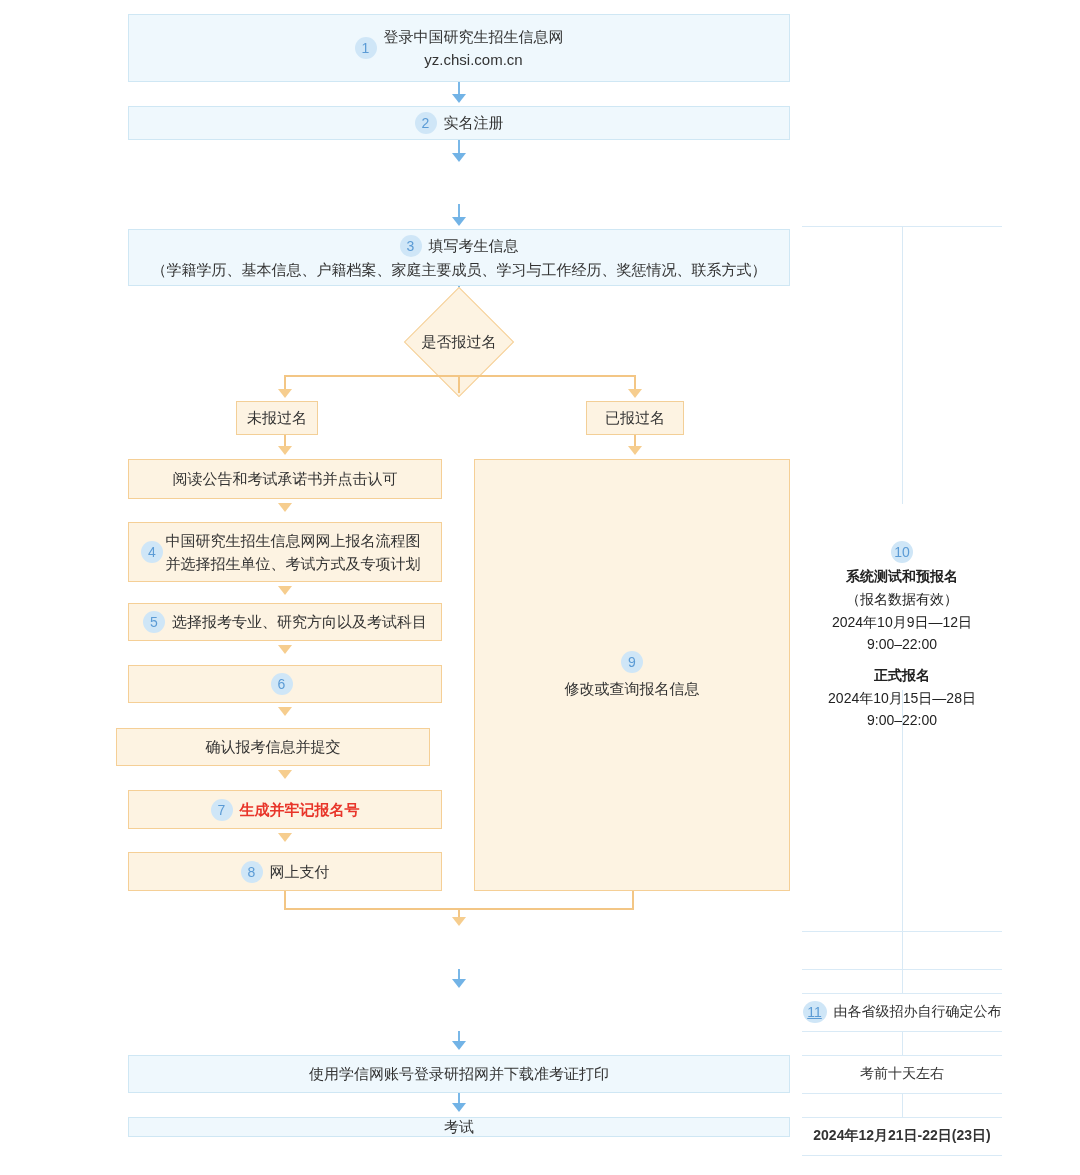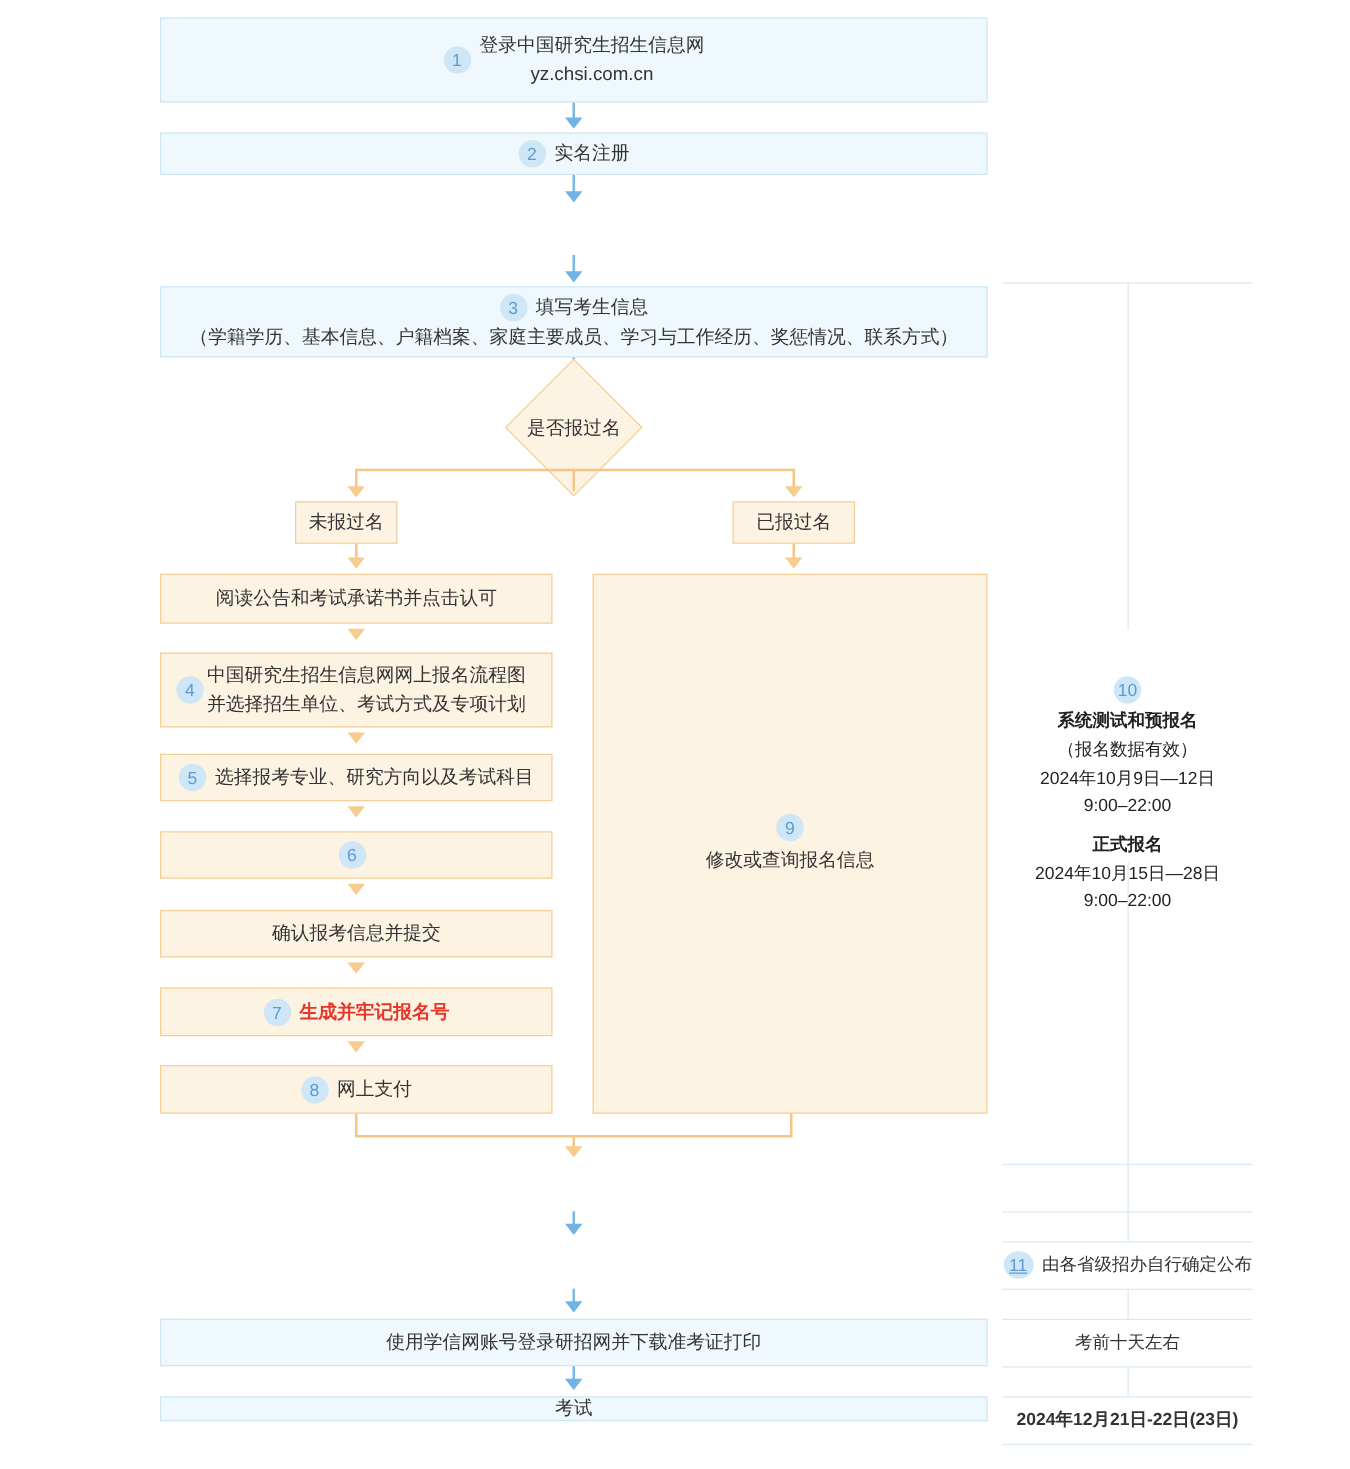--- a/index.html
+++ b/index.html
@@ -219,21 +219,21 @@
   </div>
   <div class="arrow-o" style="left:278px;top:645px;"></div>
 
   <div class="box orange-box" style="left:128px;top:665px;width:314px;height:38px;">
     <div class="inner">
       <span class="badge">6</span>
     </div>
   </div>
   <div class="arrow-o" style="left:278px;top:707px;"></div>
 
-  <div class="box orange-box" style="left:128px;top:728px;width:314px;height:38px;">
+  <div class="box orange-box" style="left:116px;top:728px;width:314px;height:38px;">
     <span>确认报考信息并提交</span>
   </div>
   <div class="arrow-o" style="left:278px;top:770px;"></div>
 
   <div class="box orange-box" style="left:128px;top:790px;width:314px;height:39px;">
     <div class="inner">
       <span class="badge">7</span>
       <span class="red">生成并牢记报名号</span>
     </div>
   </div>

